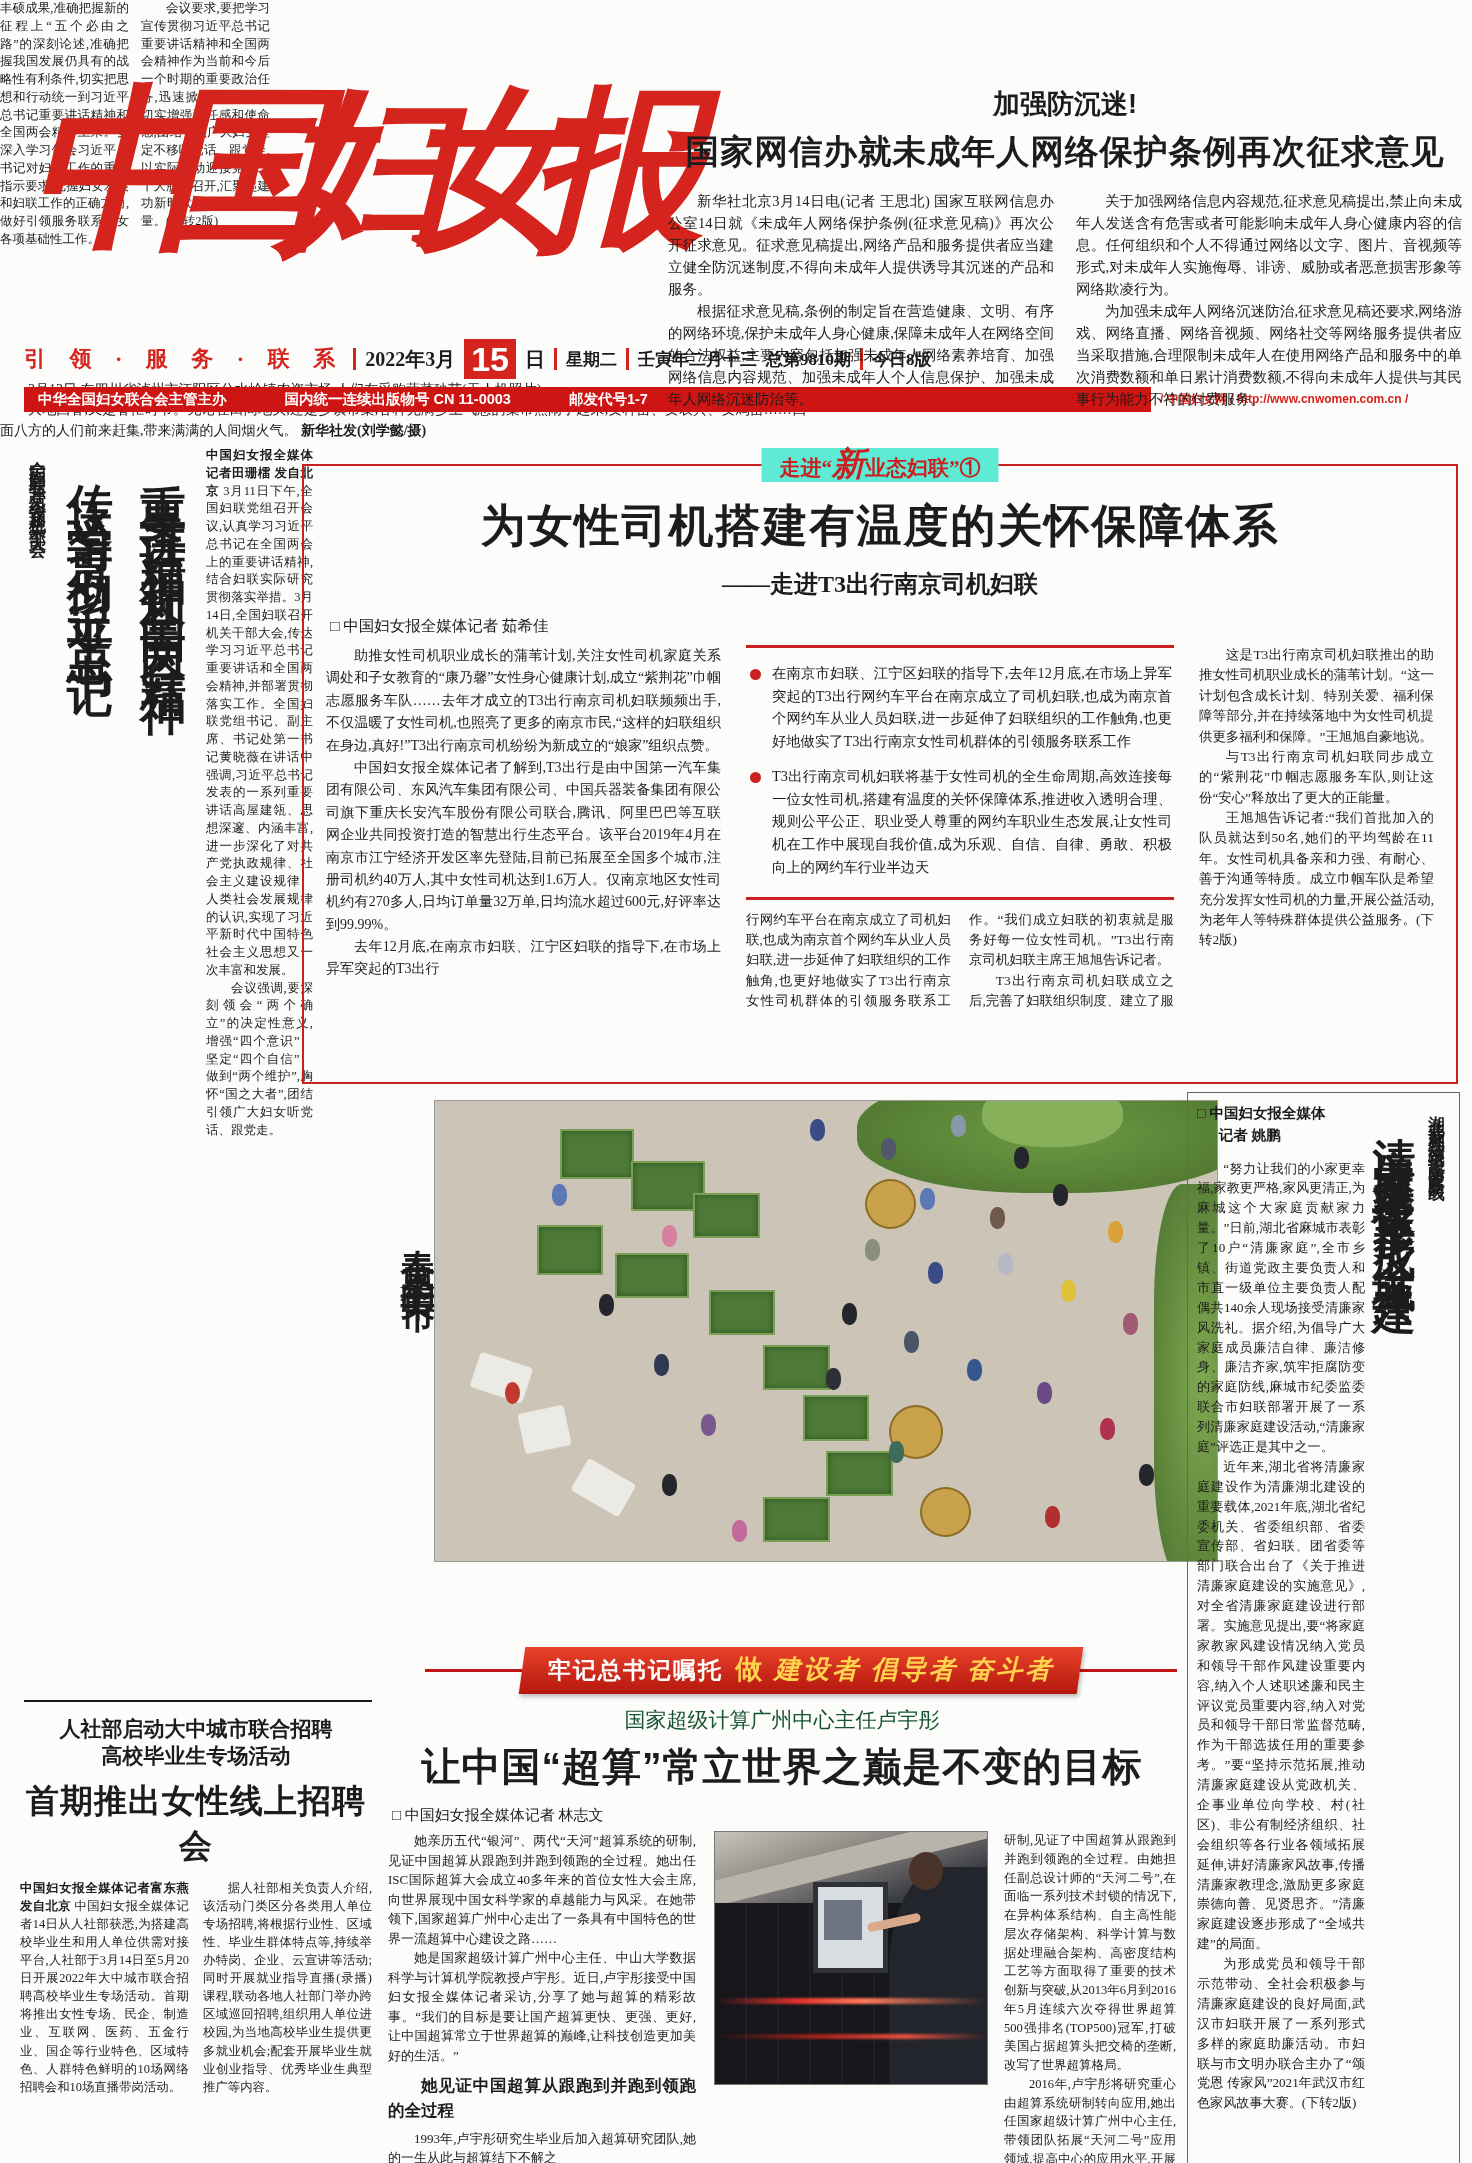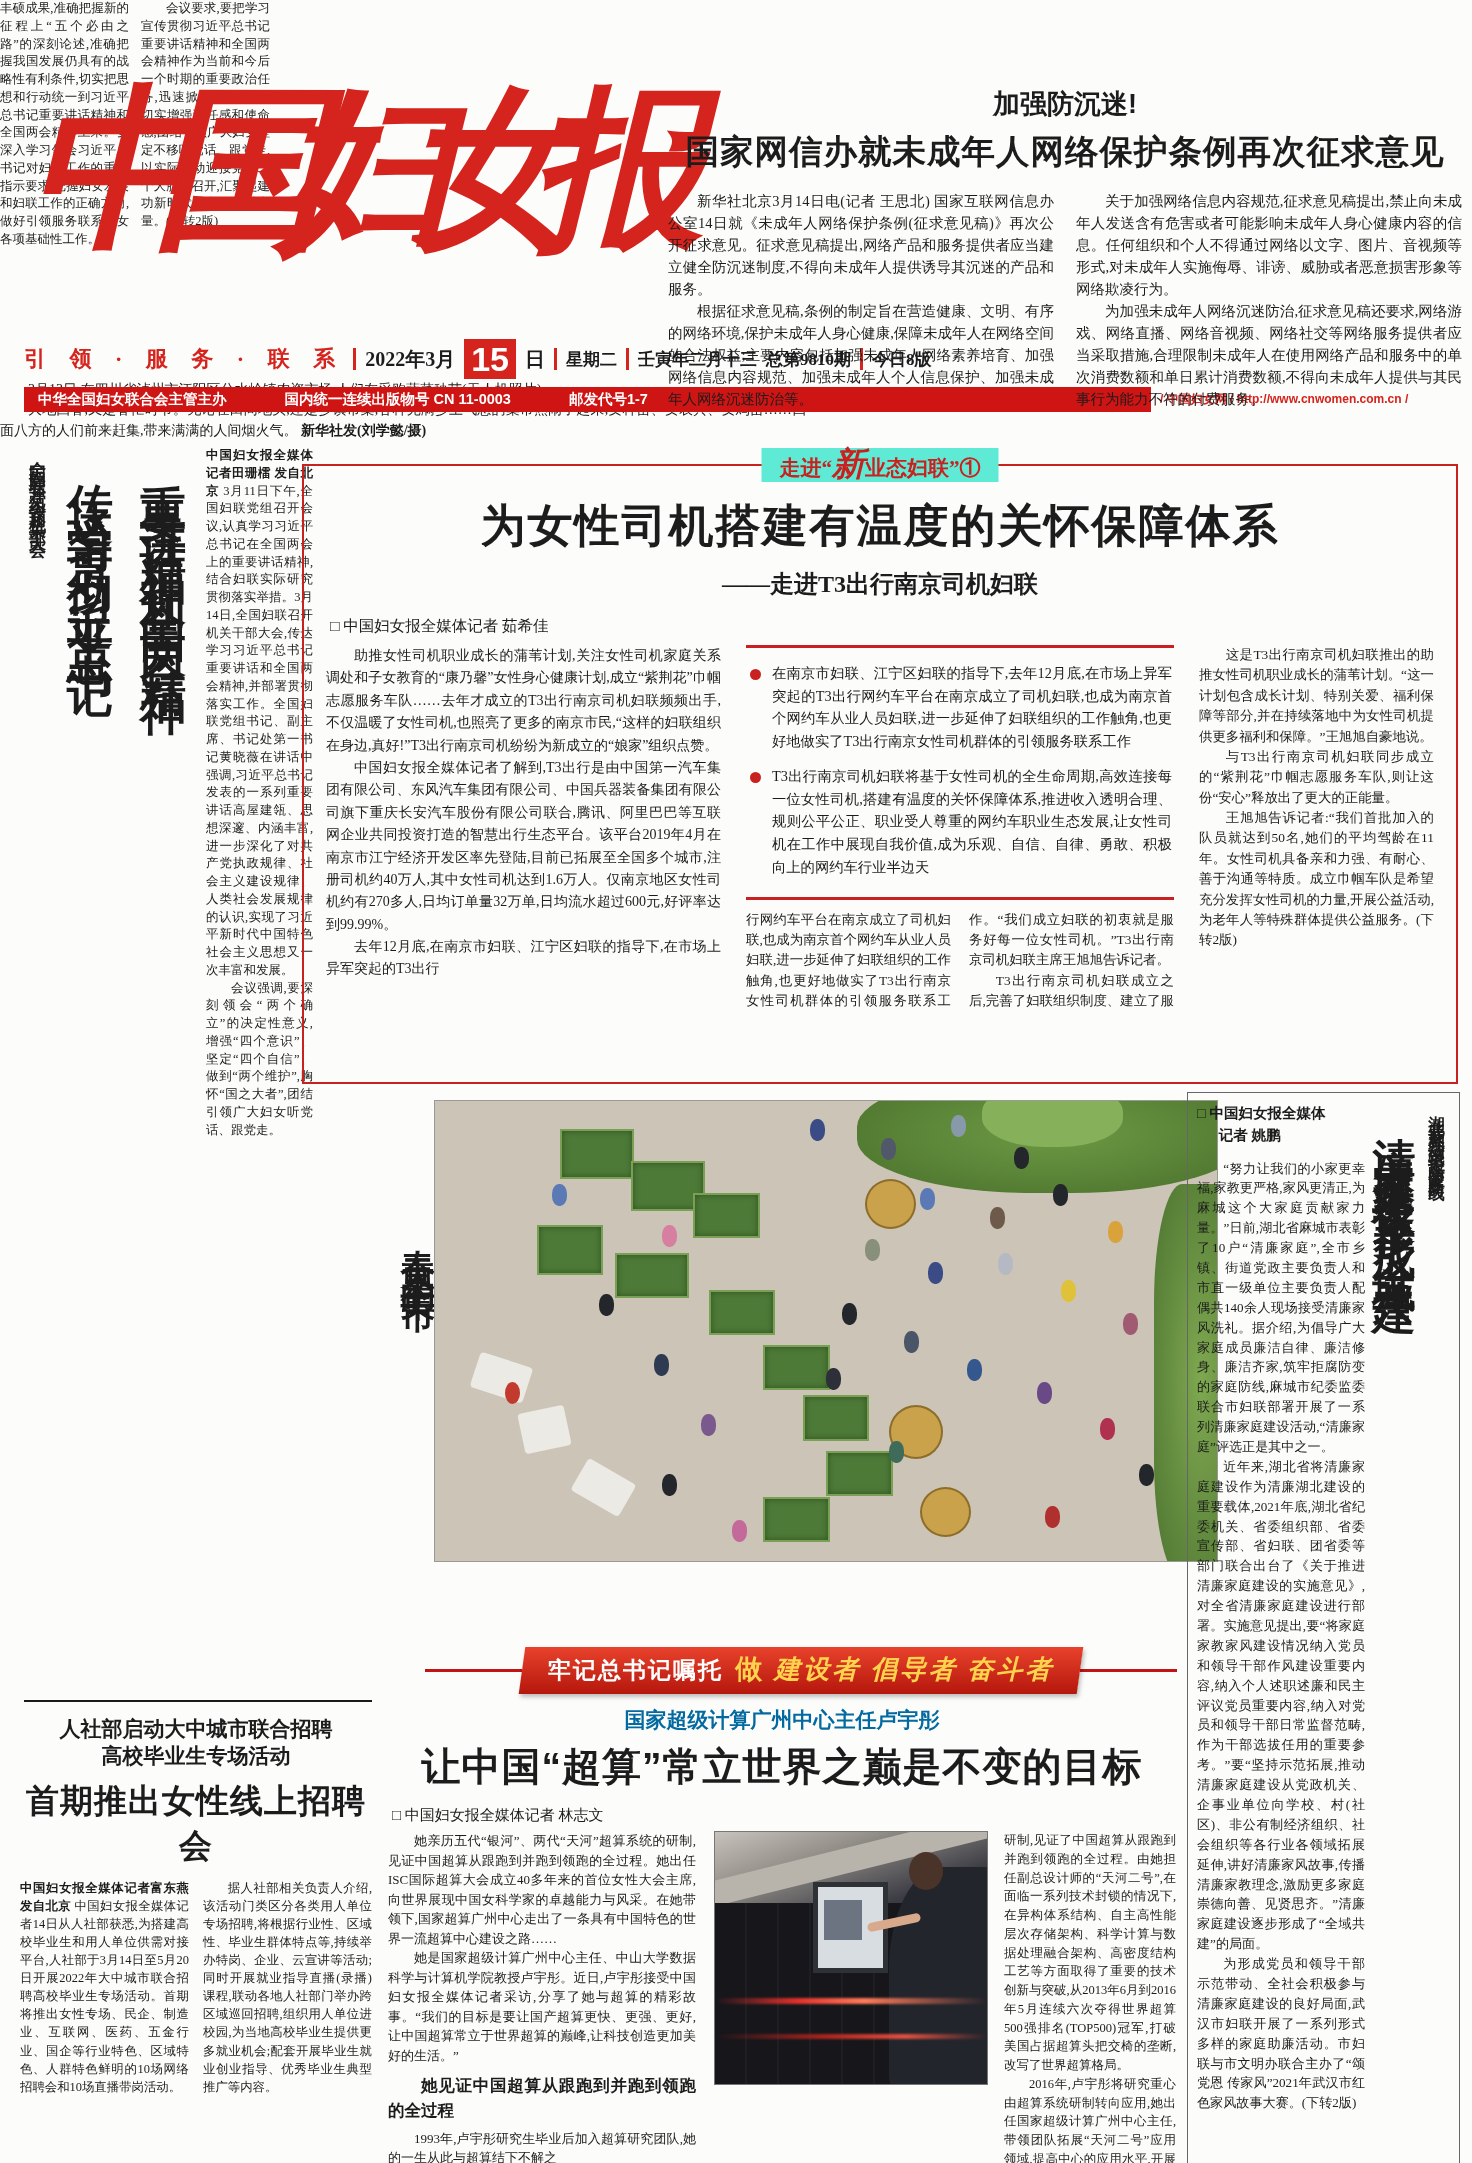--- a/index.html
+++ b/index.html
@@ -82,21 +82,21 @@
   #banner .line{flex:1;height:3px;background:#c21414;}
   #ribbon{background:linear-gradient(180deg,#e8422c,#b5170c);transform:skewX(-8deg);
     padding:4px 26px 7px;display:flex;align-items:baseline;gap:12px;box-shadow:2px 3px 4px rgba(0,0,0,.25);}
   #ribbon>span{display:inline-block;transform:skewX(8deg);}
   #ribbon .r1{color:#fff;font-size:23px;font-weight:bold;letter-spacing:2px;}
   #ribbon .r2{color:#ffd34d;font-size:27px;font-weight:bold;}
   #ribbon .r3{color:#ffd34d;font-size:26px;font-weight:bold;font-style:italic;letter-spacing:3px;}
 
   
   #super{left:388px;top:1706px;width:788px;}
-  #super .kick{text-align:center;font-size:21px;font-weight:bold;color:#0369a1;}
+  #super .kick{text-align:center;font-size:21px;font-weight:normal;color:#14532d;}
   #super h2{margin:6px 0 0;text-align:center;font-size:39px;letter-spacing:1px;}
   #super .byline{margin:12px 0 6px 4px;font-size:15px;}
   #super-body{display:flex;gap:18px;}
   #sp-c1{width:308px;font-size:13px;line-height:1.5;}
   #sp-c1 .subhead{font-weight:bold;font-size:16.5px;margin:8px 0 6px;text-indent:2em;
     font-family:"Liberation Sans","DejaVu Sans",sans-serif;}
   #sp-mid{width:272px;}
   #sp-photo{position:relative;width:272px;height:252px;overflow:hidden;border:1px solid #777;
     background:linear-gradient(160deg,#c7c3bc 0%,#97938c 16%,#3c3c44 38%,#141418 70%);}
   #sp-below{font-size:13px;line-height:1.5;margin-top:8px;}

